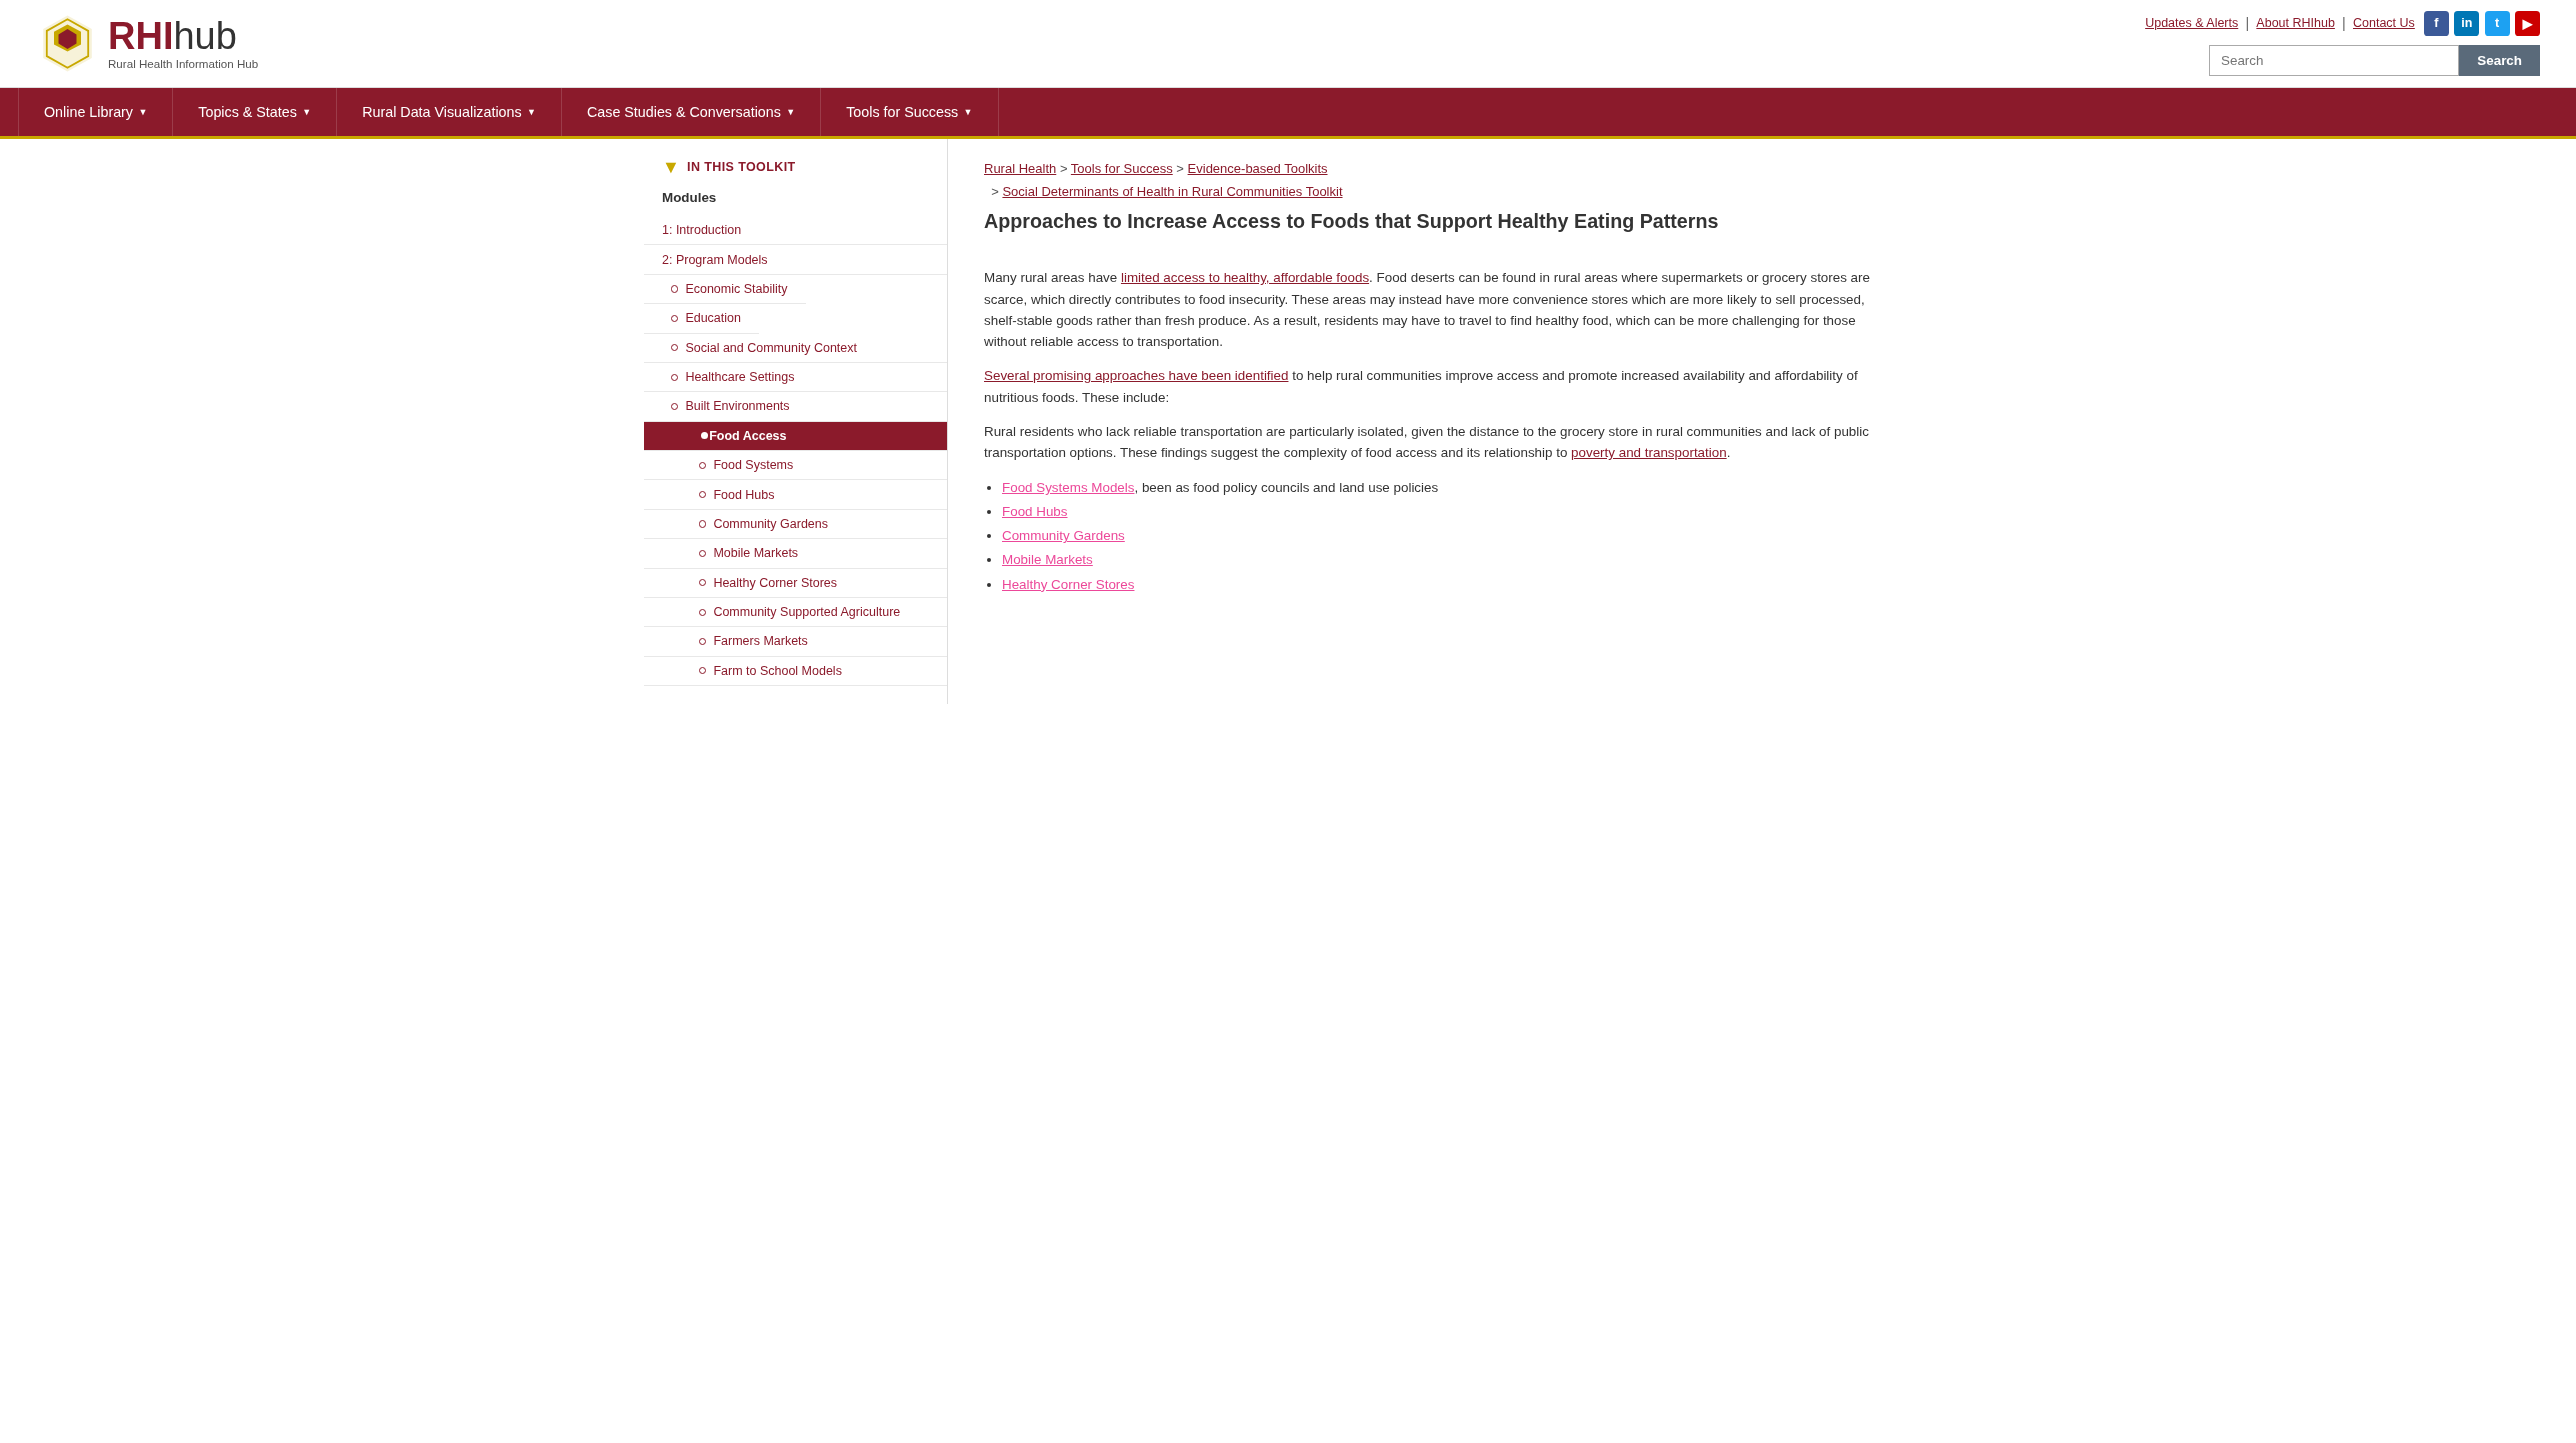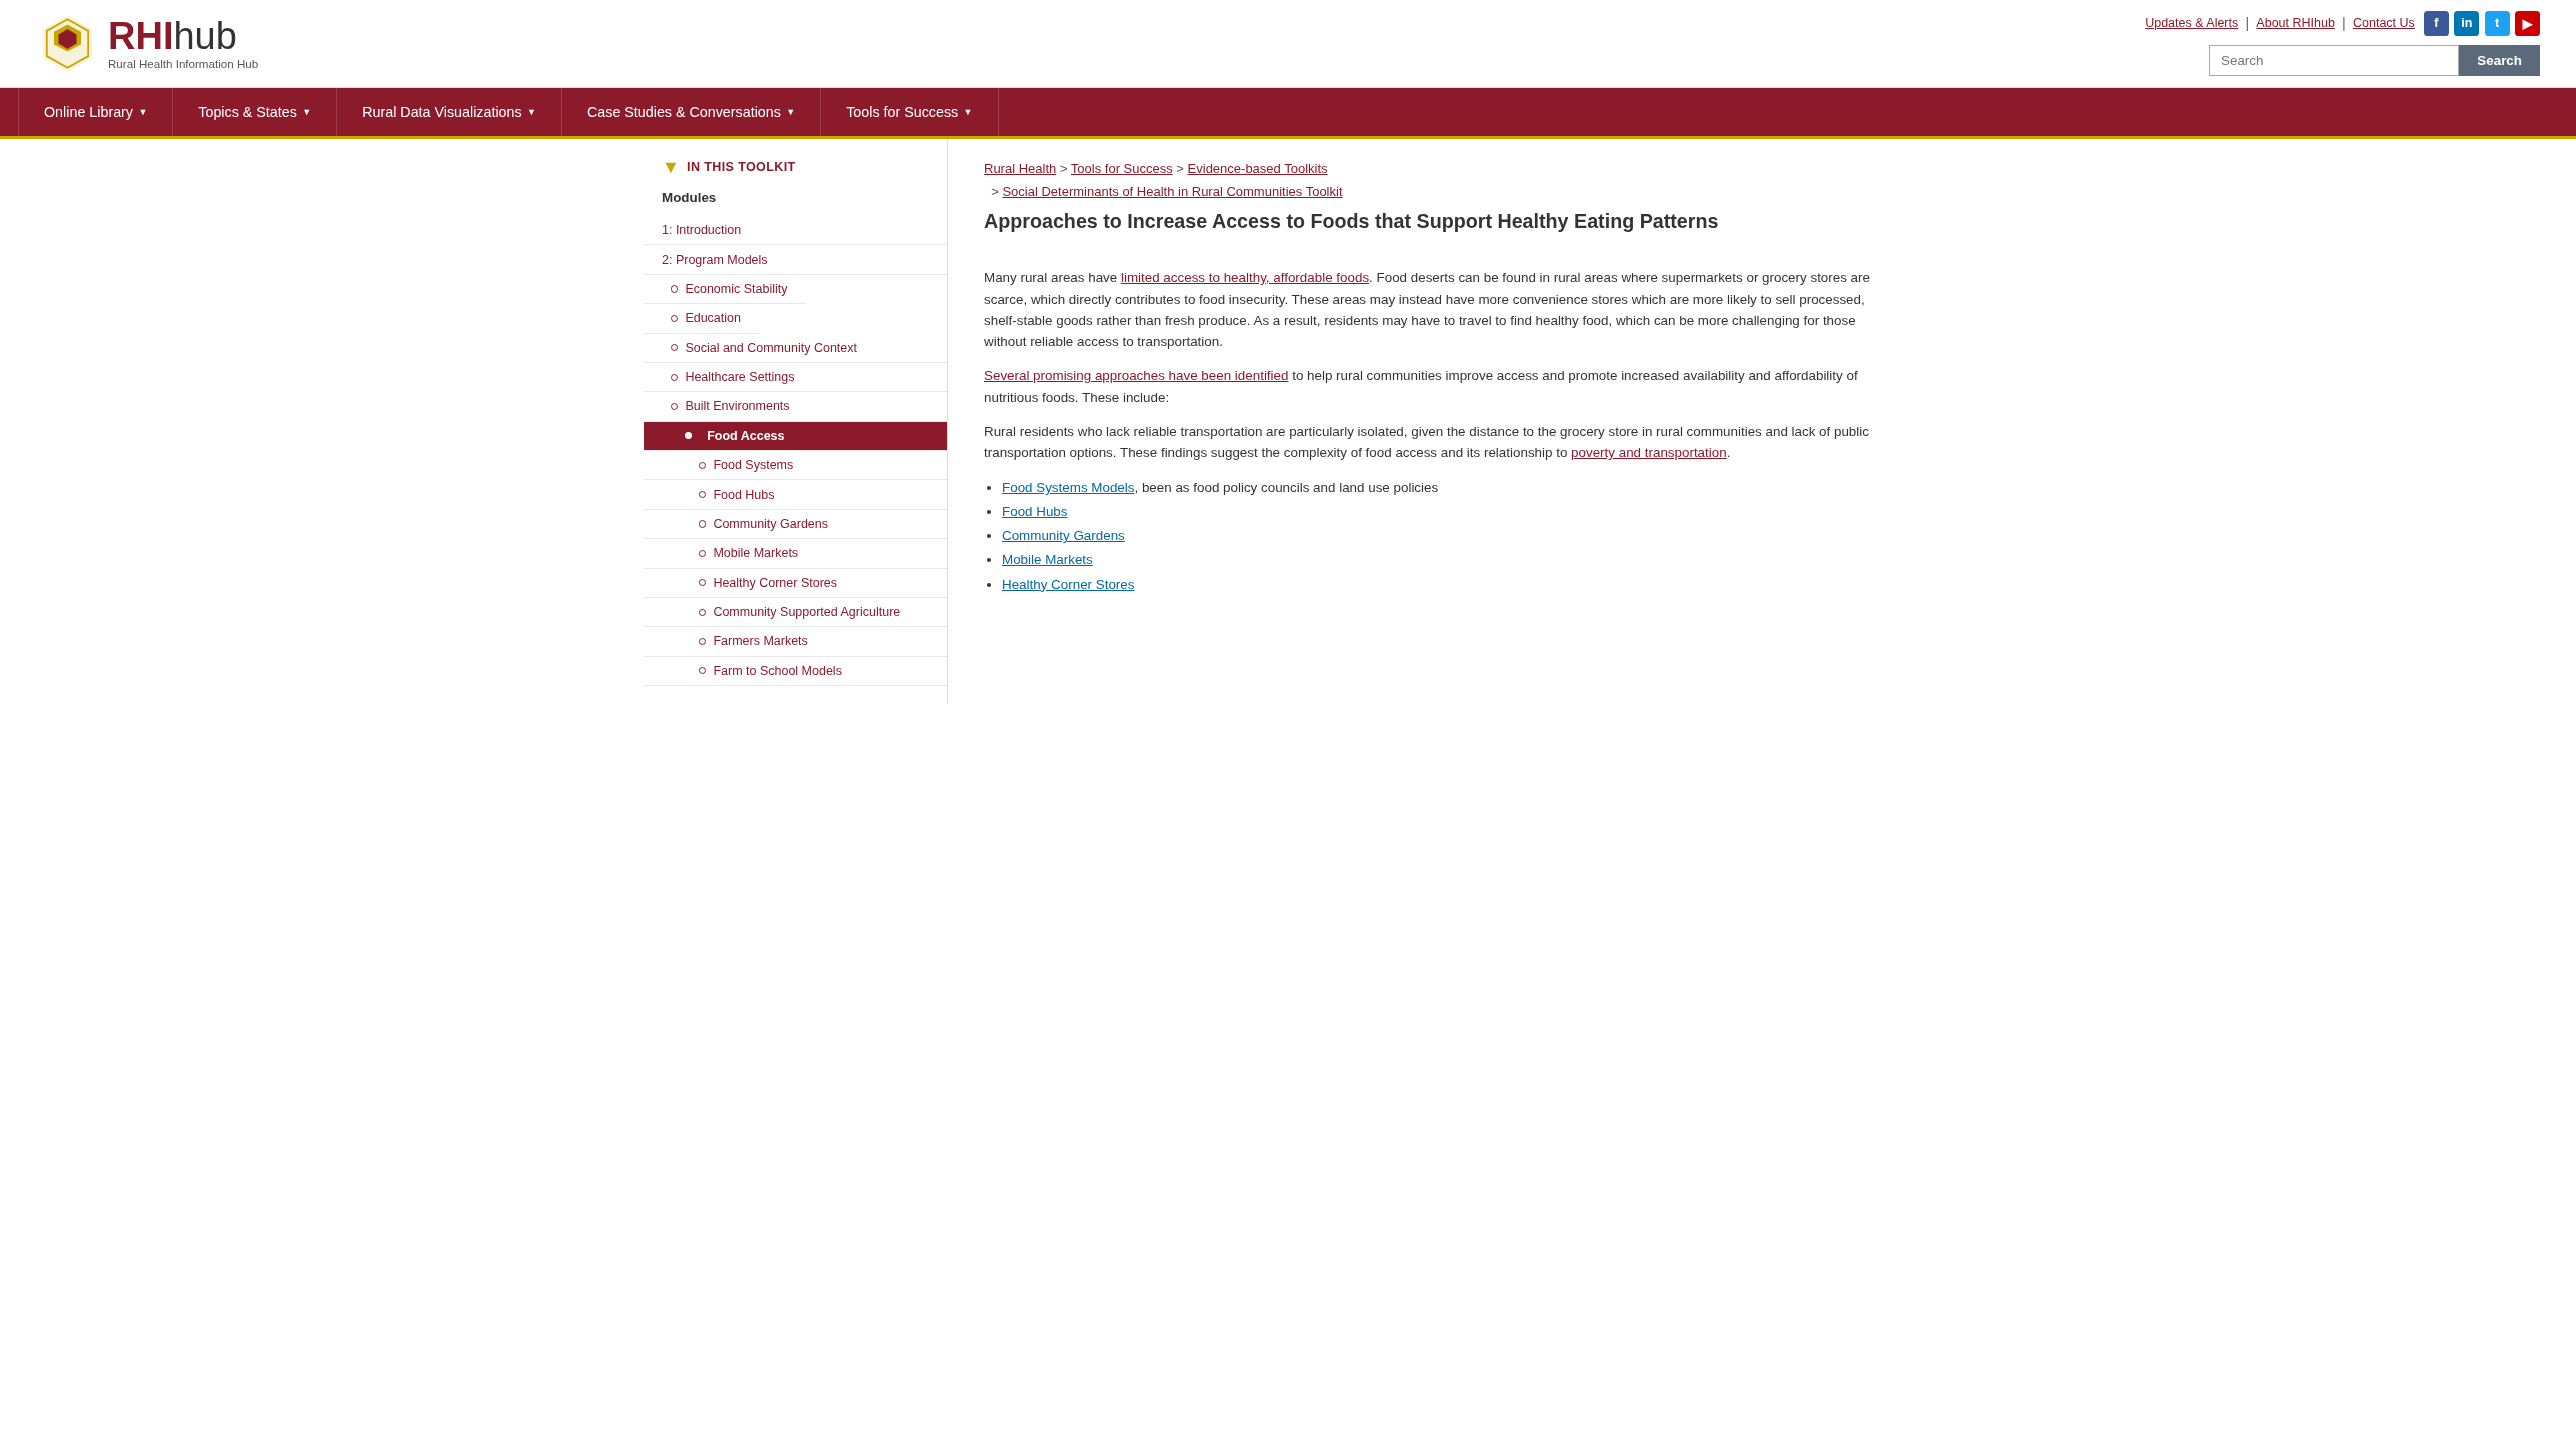--- a/index.html
+++ b/index.html
@@ -215,21 +215,21 @@
     .content ul {
       margin: 7.2px 0 12.5px 18px;
     }
     .content ul li {
       font-size: 13.4px;
       line-height: 1.8;
       color: #333;
       list-style-type: disc;
     }
     .content ul li a {
-      color: #0369a1;
+      color: #ec4899;
       text-decoration: underline;
     }
   </style>
 </head>
 <body>
 
 <div class="header-top">
   <div class="logo-area">
 
     <svg class="logo-icon" viewBox="0 0 70 70">
@@ -331,21 +331,21 @@
       </a>
     </div>
     <div>
       <a class="sidebar-link" href="#" style="display:flex;align-items:center;gap:7.2px;padding-left:27px;">
         <span style="width:7.2px;height:7.2px;border-radius:50%;border:1.8px solid #8B1A2B;flex-shrink:0;"></span>
         <span>Built Environments</span>
       </a>
     </div>
 
     <div>
-      <a class="sidebar-link active" href="#" style="display:flex;align-items:center;gap:15px;padding-left:41px;">
+      <a class="sidebar-link active" href="#" style="display:flex;align-items:center;gap:1px;padding-left:57px;">
         <span style="width:7.2px;height:7.2px;border-radius:50%;background:#fff;flex-shrink:0;"></span>
         <span>Food Access</span>
       </a>
     </div>
 
     <div>
       <a class="sidebar-link" href="#" style="display:flex;align-items:center;gap:7.2px;padding-left:55px;">
         <span style="width:7.2px;height:7.2px;border-radius:50%;border:1.8px solid #8B1A2B;flex-shrink:0;"></span>
         <span>Food Systems</span>
       </a>

